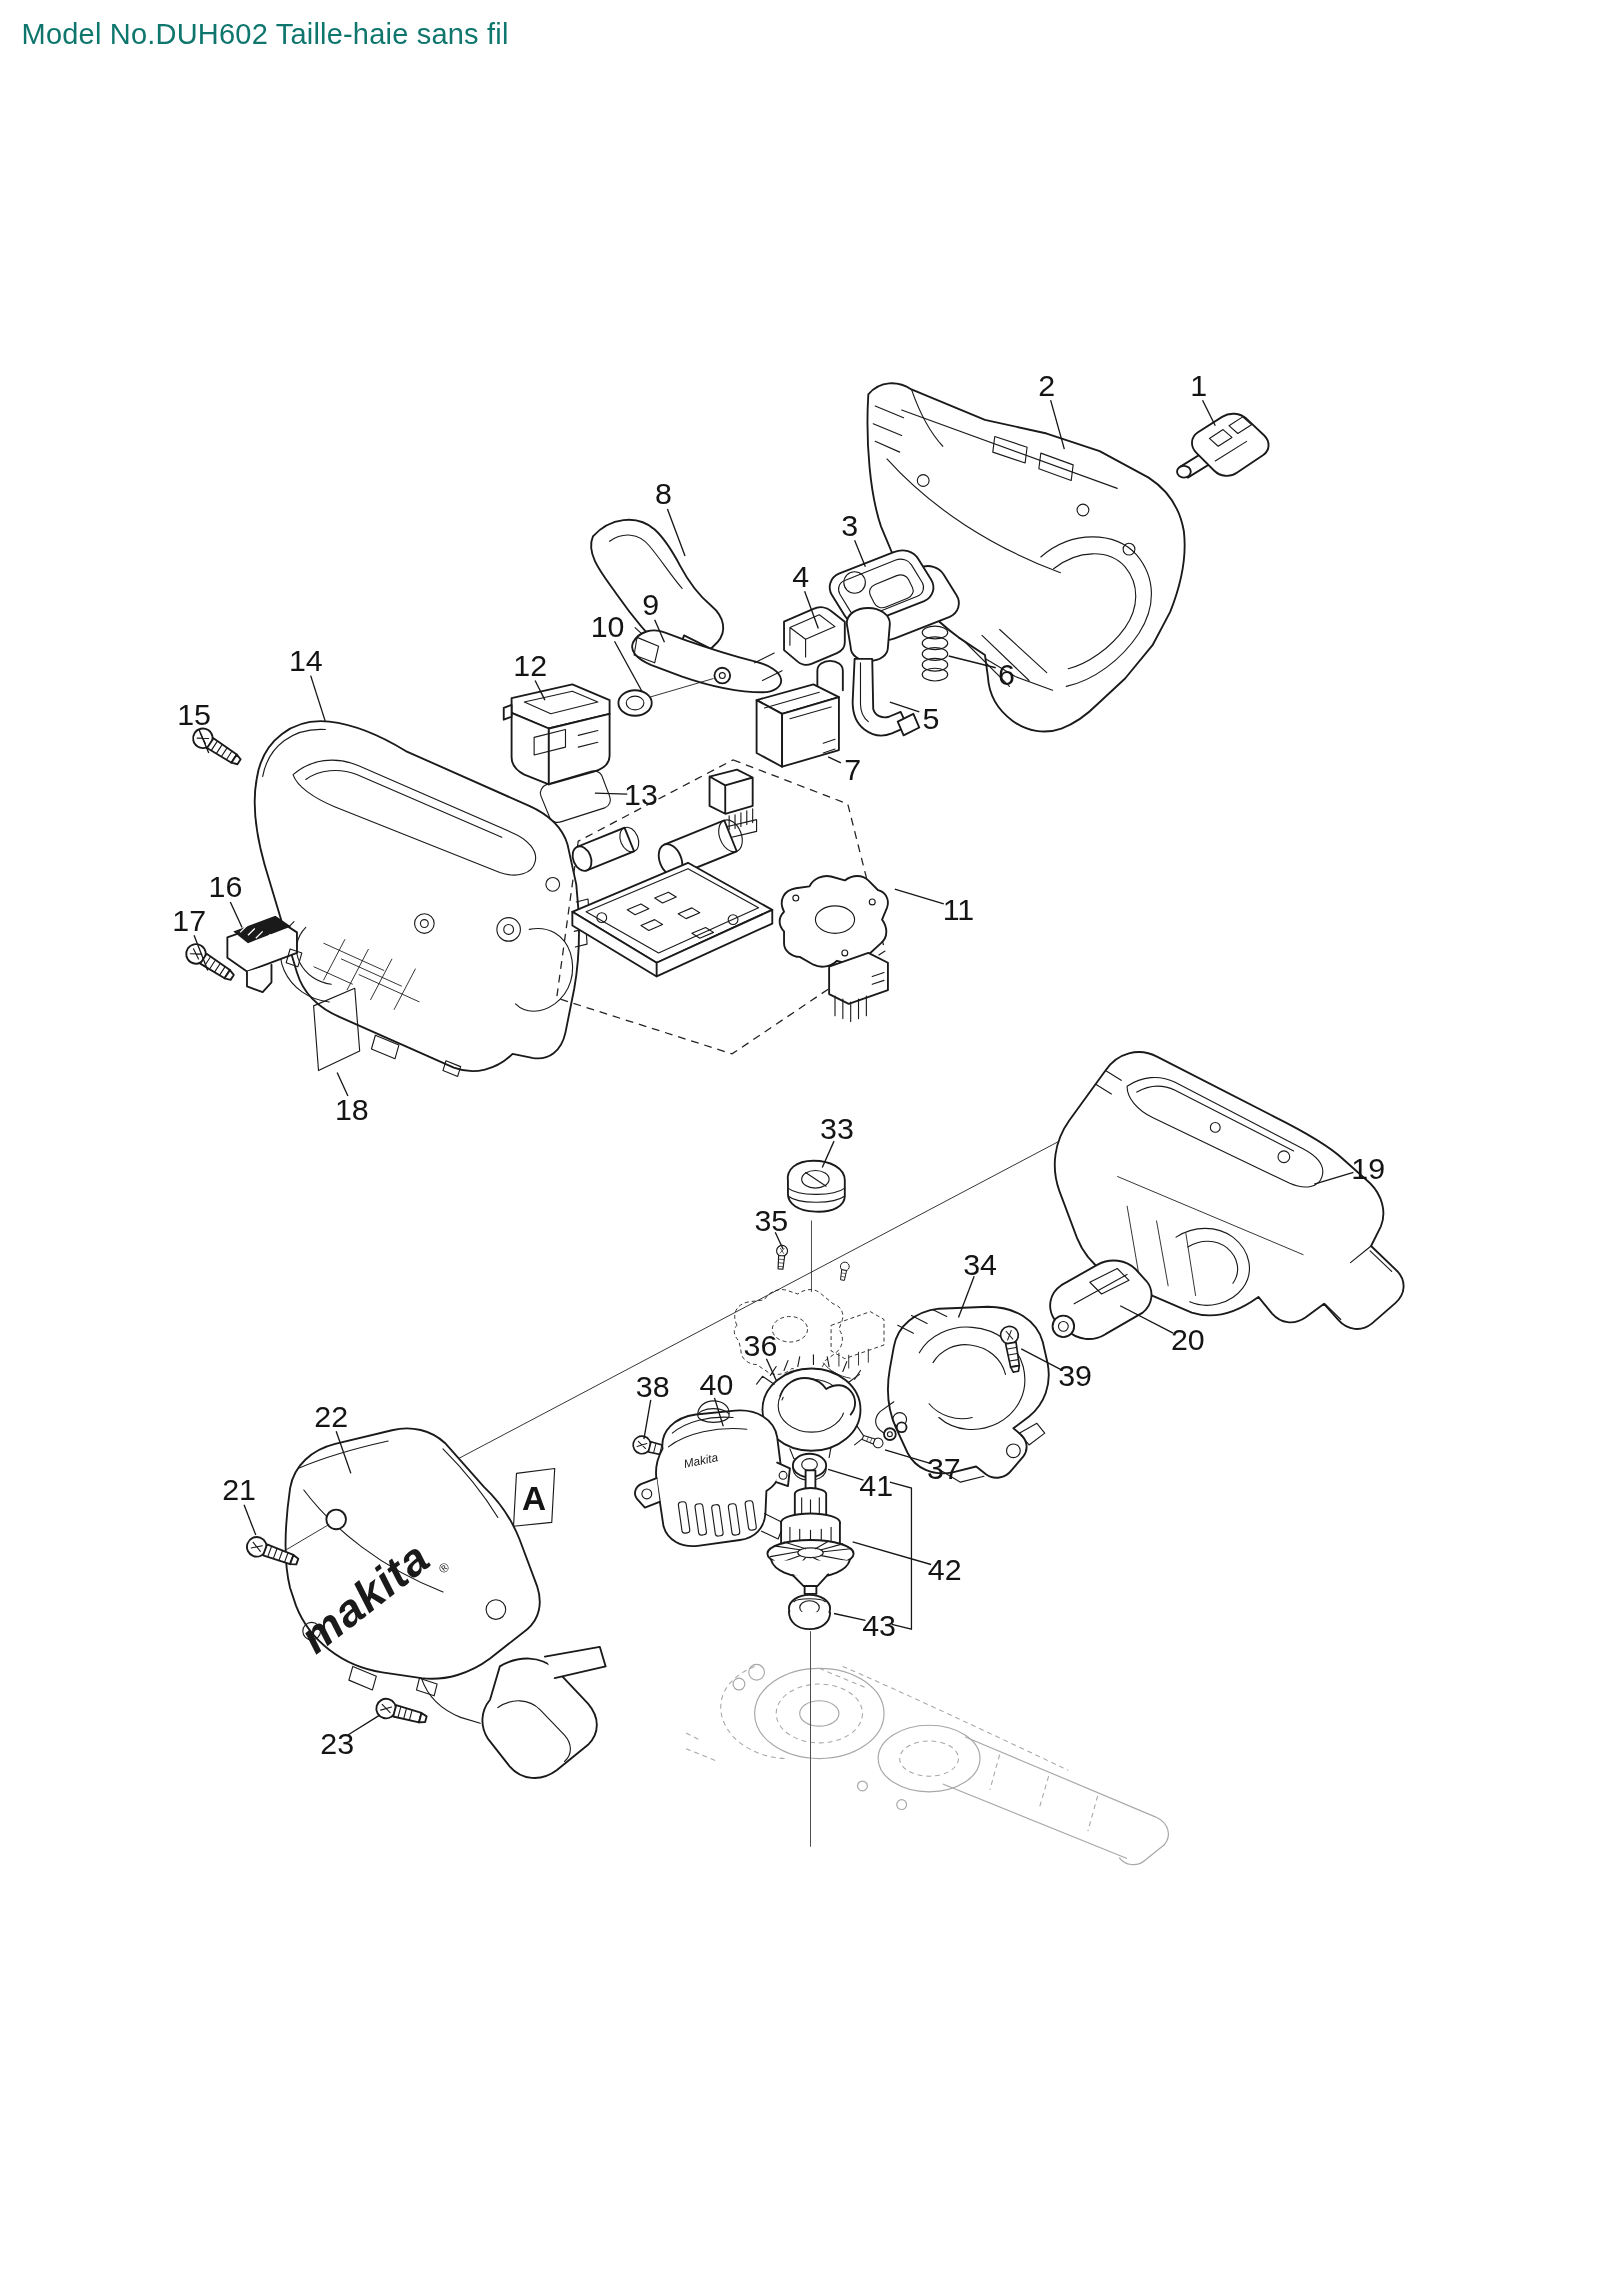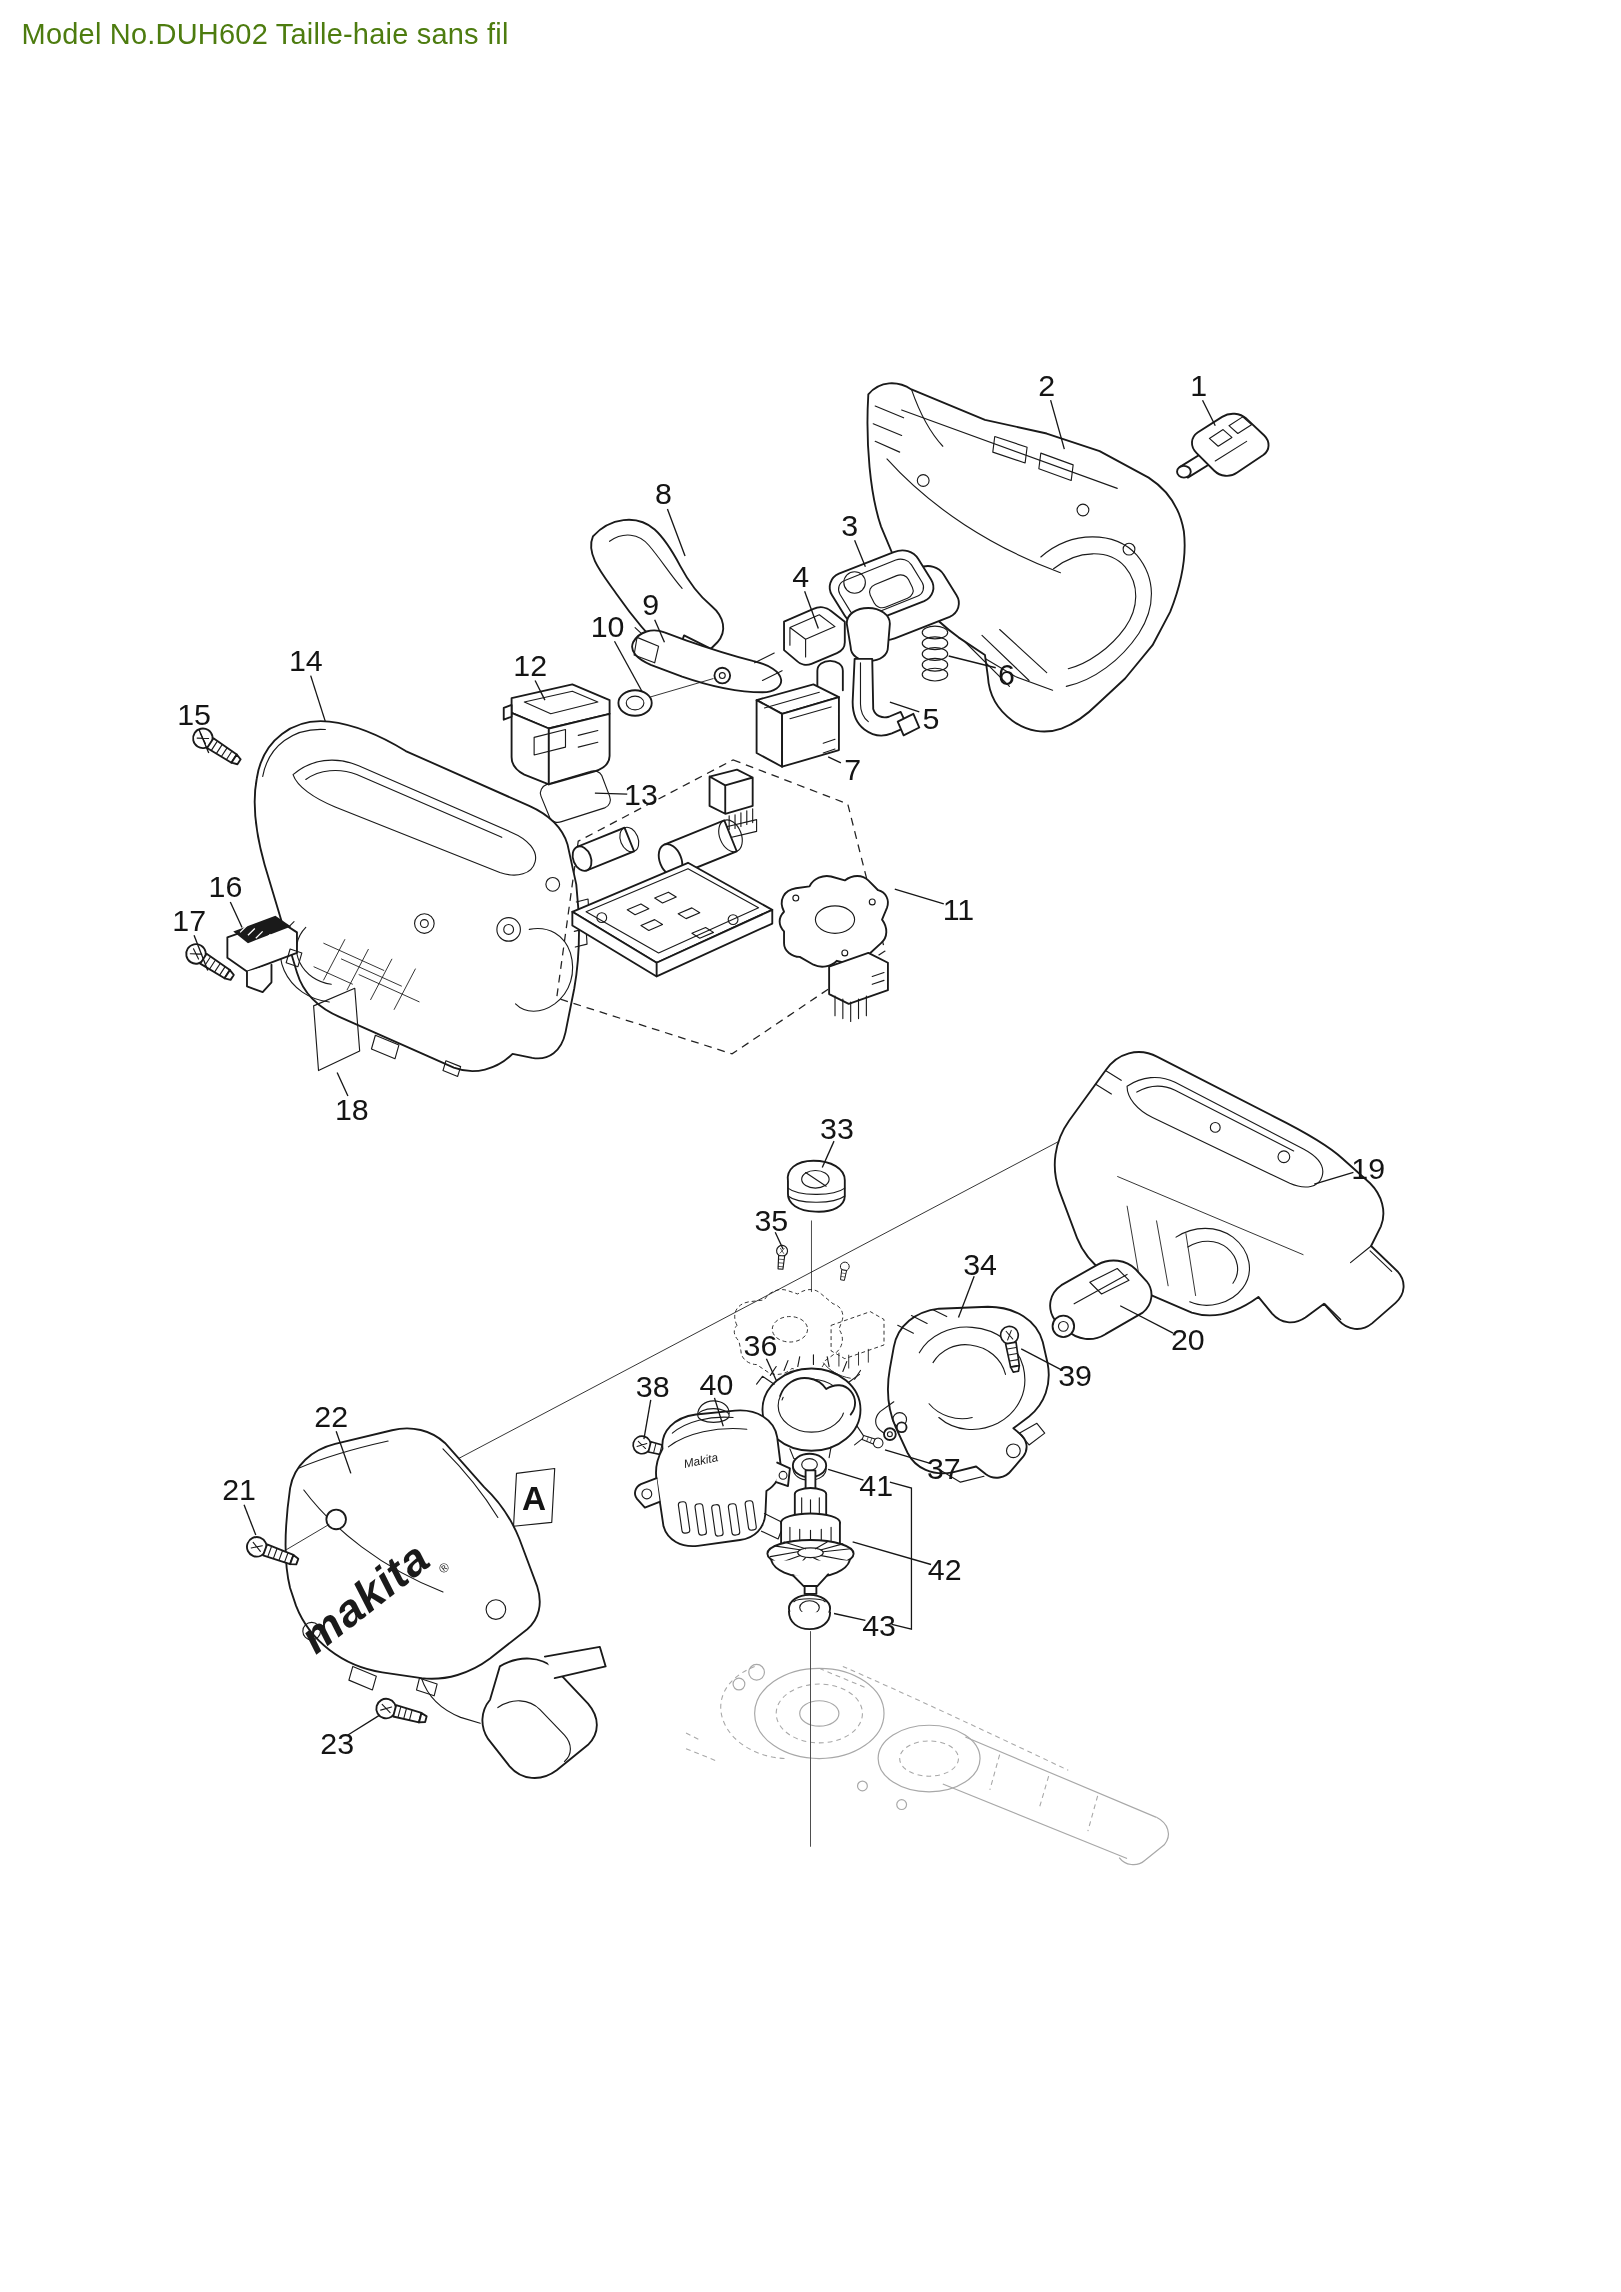--- a/index.html
+++ b/index.html
@@ -1,18 +1,18 @@
 <!DOCTYPE html>
 <html><head>
 <meta charset="utf-8">
 <style>
   html,body{margin:0;padding:0;background:#ffffff;}
   body{font-family:"Liberation Sans", sans-serif;}
   #canvas{position:relative;width:1621px;height:2293px;background:#ffffff;overflow:hidden;}
-  #page-title{position:absolute;left:21.6px;top:17.6px;font-size:29px;color:#4d7c0f;letter-spacing:0.2px;white-space:nowrap;}
+  #page-title{position:absolute;left:21.6px;top:17.6px;font-size:29px;color:#0f766e;letter-spacing:0.2px;white-space:nowrap;}
   svg{position:absolute;left:0;top:0;}
   .outline{fill:#ffffff;stroke:#1a1a1a;stroke-width:1.9;stroke-linejoin:round;stroke-linecap:round;}
   .solid{fill:#1a1a1a;stroke:none;}
   .detail{fill:none;stroke:#1a1a1a;stroke-width:1.15;stroke-linejoin:round;stroke-linecap:round;}
   .thin{fill:none;stroke:#1a1a1a;stroke-width:0.9;}
   .whiteline{fill:none;stroke:#ffffff;stroke-width:1.3;}
   .ghost{fill:none;stroke:#a8a8a8;stroke-width:1.2;stroke-linejoin:round;}
   .ghostd{fill:none;stroke:#a8a8a8;stroke-width:1.1;stroke-dasharray:5 4;}
   .hexdash{fill:none;stroke:#222222;stroke-width:1.3;stroke-dasharray:8 6;}
   .leader{stroke:#161616;stroke-width:1.35;}

